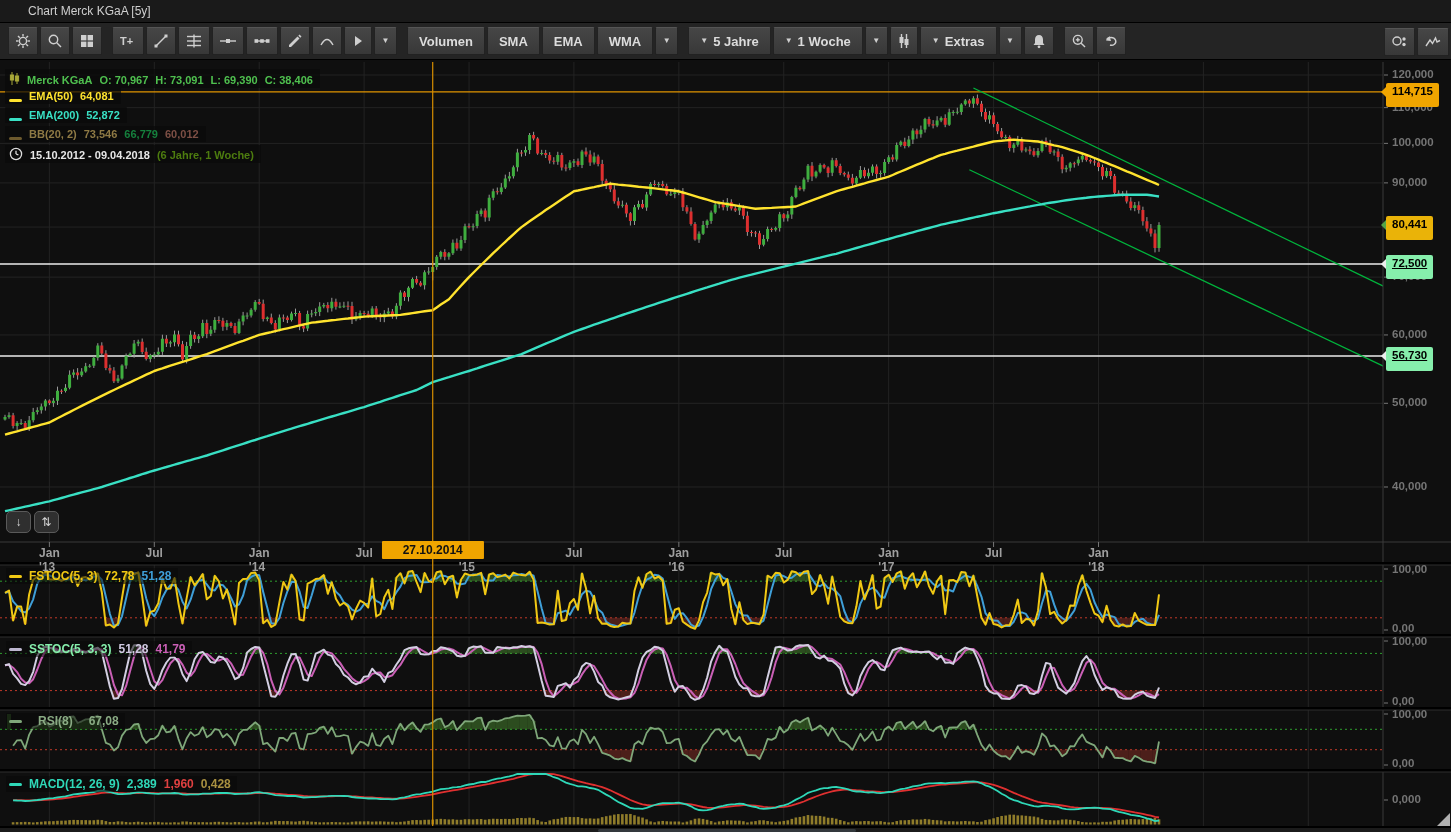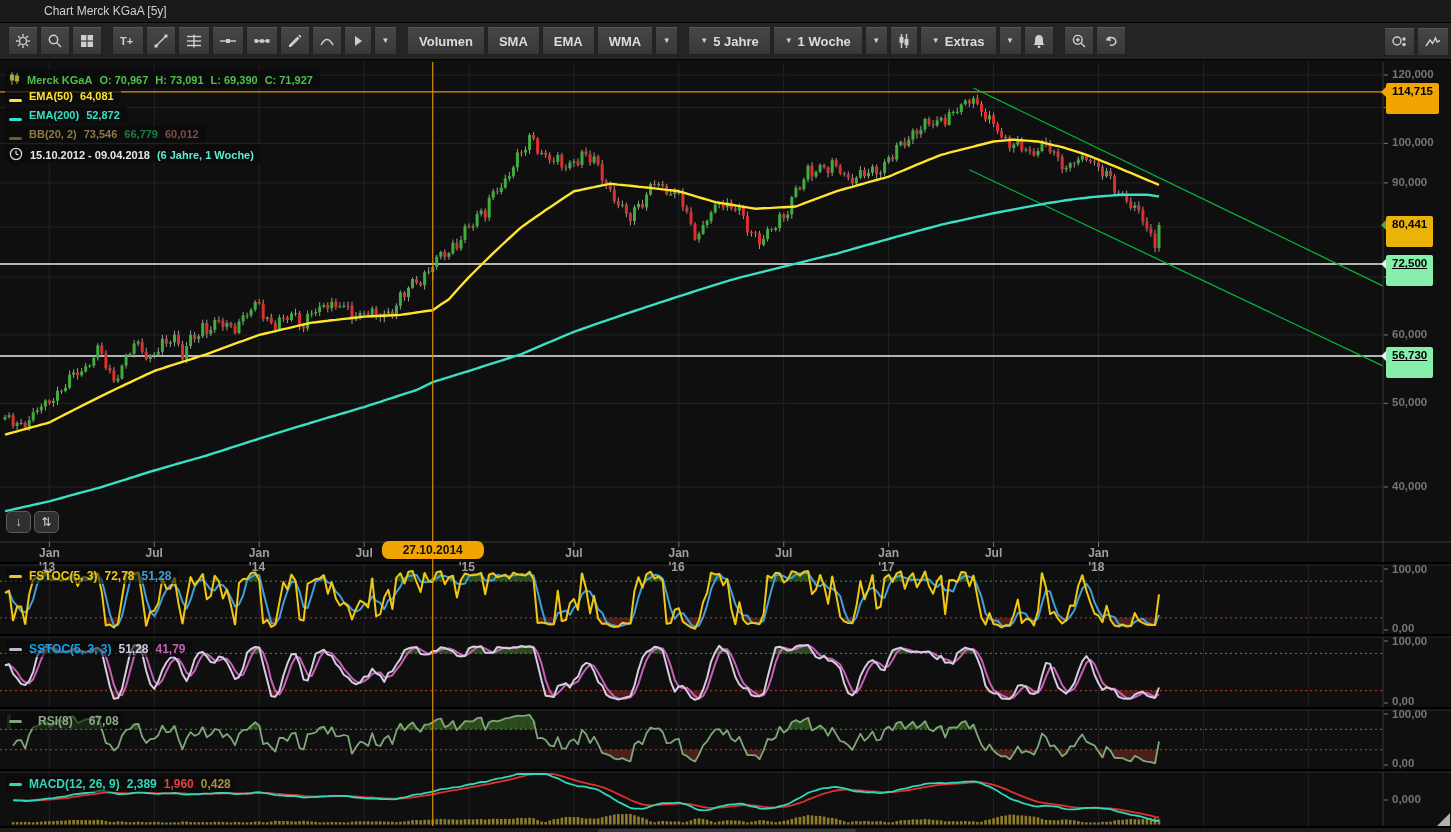--- a/index.html
+++ b/index.html
@@ -1,21 +1,21 @@
 <!DOCTYPE html>
 <html><head>
 <meta charset="utf-8">
 <style>
   html,body{margin:0;padding:0;background:#000;}
   #app{position:relative;width:1451px;height:832px;overflow:hidden;background:#0f0f0f;
        font-family:"Liberation Sans",sans-serif;-webkit-font-smoothing:antialiased;}
   
   #titlebar{position:absolute;left:0;top:0;width:100%;height:22px;background:#1a1a1a;
             border-bottom:1px solid #000;display:flex;align-items:center;}
-  #titlebar .title{color:#cfcfcf;font-size:12px;padding-left:44px;}
+  #titlebar .title{color:#cfcfcf;font-size:12px;padding-left:28px;}
   
   #toolbar{position:absolute;left:0;top:23px;width:100%;height:37px;background:#242424;
            display:flex;align-items:center;padding-left:8px;box-sizing:border-box;
            border-bottom:1px solid #000;}
   .tb-group{display:flex;gap:2px;margin-right:10px;}
   .btn{height:28px;min-width:23px;padding:0 6px;background:linear-gradient(#464646,#383838);
        border:1px solid #222;border-top-color:#555;border-radius:2px;color:#dcdcdc;
        display:inline-flex;align-items:center;justify-content:center;font-size:13px;
        font-weight:600;cursor:pointer;box-sizing:border-box;gap:5px;white-space:nowrap;}
   .btn.text{padding:0 11px;}
@@ -25,29 +25,29 @@
   .icon-fill{fill:#cfcfcf;}
   #corner-icons{position:absolute;right:2px;top:23px;height:37px;display:flex;align-items:center;gap:2px;}
   
   #chart-svg{position:absolute;left:0;top:0;}
   .legend-row{position:absolute;left:5px;display:flex;align-items:flex-end;gap:7px;
               background:rgba(10,10,10,.72);padding:2px 7px 2px 4px;font-size:11px;
               font-weight:700;white-space:nowrap;border-radius:1px;}
   .dash{display:inline-block;width:13px;height:3px;border-radius:2px;}
   .axis-label{position:absolute;color:#757575;font-size:11.5px;font-weight:600;}
   .x-label{position:absolute;color:#9f9f9f;font-size:12px;font-weight:600;transform:translateX(-50%);top:546px;}
-  .badge{position:absolute;left:1386px;height:31px;line-height:17px;padding:0 6px;font-size:11.5px;
+  .badge{position:absolute;left:1386px;height:24px;line-height:17px;padding:0 6px;font-size:11.5px;
          font-weight:700;color:#000;border-radius:2px;white-space:nowrap;}
   .badge:before{content:"";position:absolute;left:-5px;top:3.5px;border-top:5px solid transparent;
          border-bottom:5px solid transparent;border-right:5px solid;}
   .badge.orange{background:#f0a500;}  .badge.orange:before{border-right-color:#f0a500;}
   .badge.green{background:#eab308;}   .badge.green:before{border-right-color:#52a447;}
   .badge.white{background:#86efac;text-decoration:underline;}   .badge.white:before{border-right-color:#ededed;}
   #x-badge{position:absolute;transform:translateX(-50%);top:541px;background:#f0a500;color:#111;
-           font-size:12px;font-weight:700;padding:2px 21px;border-radius:7px;}
+           font-size:12px;font-weight:700;padding:2px 21px;border-radius:1px;}
   .panel-legend{position:absolute;left:6px;display:flex;align-items:center;gap:7px;font-size:12px;
                 font-weight:700;background:rgba(10,10,10,.55);padding:1px 6px 1px 3px;white-space:nowrap;}
   #pane-buttons{position:absolute;left:6px;top:511px;display:flex;gap:3px;}
   .mini-btn{width:23px;height:20px;background:#2f2f2f;border:1px solid #5a5a5a;border-radius:5px;
             color:#d8d8d8;font-size:12px;display:flex;align-items:center;justify-content:center;cursor:pointer;}
   #bottom-strip{position:absolute;left:0;top:827px;width:100%;height:5px;background:#1b1b1b;border-top:1px solid #000;}
   #scroll-thumb{position:absolute;left:598px;top:1px;width:258px;height:3px;background:#33383c;border-radius:2px;}
   #resize-handle{position:absolute;left:1437px;top:813px;width:0;height:0;
                  border-bottom:13px solid #b0b0b0;border-left:13px solid transparent;cursor:nwse-resize;}
 </style>
@@ -685,21 +685,21 @@
         </g>
       </svg>
     <span style="color:#4fc04f;">Merck KGaA</span>
     <span style="color:#4fc04f;">O:</span>
       <span style="color:#4fc04f;margin-left:-4px;">70,967</span>
     <span style="color:#4fc04f;">H:</span>
       <span style="color:#4fc04f;margin-left:-4px;">73,091</span>
     <span style="color:#4fc04f;">L:</span>
       <span style="color:#4fc04f;margin-left:-4px;">69,390</span>
     <span style="color:#4fc04f;">C:</span>
-      <span style="color:#4fc04f;margin-left:-4px;">71,927</span>
+      <span style="color:#4fc04f;margin-left:-4px;">38,406</span>
   </div>
   <div class="legend-row" style="top:88px;">
     <span class="dash" style="background:#ffe32e;"></span>
     <span style="color:#ffe32e;">EMA(50)</span>
     <span style="color:#ffe32e;">64,081</span>
   </div>
   <div class="legend-row" style="top:107px;">
     <span class="dash" style="background:#39e0c4;"></span>
     <span style="color:#39e0c4;">EMA(200)</span>
     <span style="color:#39e0c4;">52,872</span>
@@ -711,32 +711,32 @@
     <span style="color:#15803d;">66,779</span>
     <span style="color:#7d4f45;">60,012</span>
   </div>
   <div class="legend-row" style="top:145px;">
     <svg width="14" height="14" viewBox="0 0 14 14">
         <circle cx="7" cy="7" r="5.6" fill="none" stroke="#dcdcdc" stroke-width="1.3"></circle>
         <line x1="7" y1="7" x2="7" y2="3.8" stroke="#dcdcdc" stroke-width="1.3"></line>
         <line x1="7" y1="7" x2="9.4" y2="7.8" stroke="#dcdcdc" stroke-width="1.3"></line>
       </svg>
     <span style="color:#e6e6e6;">15.10.2012 - 09.04.2018</span>
-    <span style="color:#5eead4;">(6 Jahre, 1 Woche)</span>
+    <span style="color:#4d7c0f;">(6 Jahre, 1 Woche)</span>
   </div>
 
   <div class="panel-legend" style="top:568px;">
     <span class="dash" style="background:#f0c814;"></span>
     <span style="color:#f0c814;">FSTOC(5, 3)</span>
     <span style="color:#f0c814;">72,78</span>
     <span style="color:#3f9fd8;">51,28</span>
   </div>
   <div class="panel-legend" style="top:641px;">
     <span class="dash" style="background:#bdb6cf;"></span>
-    <span style="color:#0ea5e9;">SSTOC(5, 3, 3)</span>
+    <span style="color:#86efac;">SSTOC(5, 3, 3)</span>
     <span style="color:#cfc9e0;">51,28</span>
     <span style="color:#c95fb5;">41,79</span>
   </div>
   <div class="panel-legend" style="top:713px;gap:16px;">
     <span class="dash" style="background:#7fa77a;"></span>
     <span style="color:#8aab84;">RSI(8)</span>
     <span style="color:#8aab84;text-align:center;">67,08</span>
   </div>
   <div class="panel-legend" style="top:776px;">
     <span class="dash" style="background:#2fd8b8;"></span>

